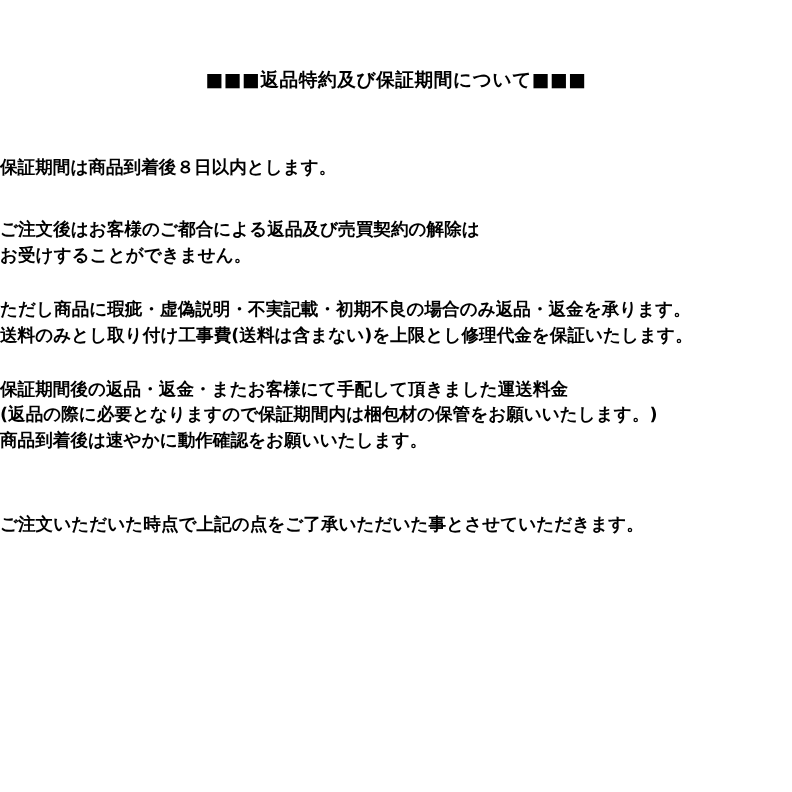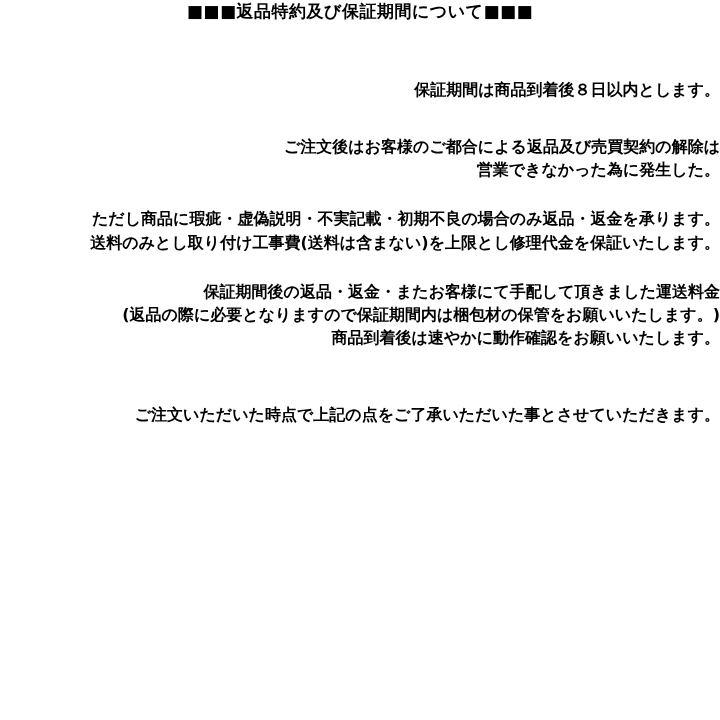--- a/index.html
+++ b/index.html
@@ -14,38 +14,39 @@
     color: #000000;
     overflow: hidden;
   }
   .page {
     width: 720px;
     height: 720px;
     box-sizing: border-box;
     display: flex;
     flex-direction: column;
     align-items: center;
+    padding-top: 62px;
   }
   .title {
     font-size: 17px;
     font-weight: bold;
     letter-spacing: 0.5px;
     text-align: center;
     line-height: 1.4;
     white-space: nowrap;
   }
   .block {
     width: 100%;
     text-align: center;
   }
   .line {
     font-size: 16px;
     font-weight: bold;
     line-height: 1.45;
-    text-align: right;
+    text-align: left;
     white-space: nowrap;
   }
   .gap-1 { height: 54px; }
   .gap-2 { height: 34px; }
   .gap-3 { height: 26px; }
   .gap-4 { height: 26px; }
   .gap-5 { height: 26px; }
   .gap-6 { height: 28px; }
 </style>
 </head>
@@ -58,21 +59,21 @@
   <div class="gap-1"></div>
 
   <div class="block">
     <div class="line">保証期間は商品到着後８日以内とします。</div>
   </div>
 
   <div class="gap-2"></div>
 
   <div class="block">
     <div class="line">ご注文後はお客様のご都合による返品及び売買契約の解除は</div>
-    <div class="line">営業できなかった為に発生した。</div>
+    <div class="line">お受けすることができません。</div>
   </div>
 
   <div class="gap-3"></div>
 
   <div class="block">
     <div class="line">ただし商品に瑕疵・虚偽説明・不実記載・初期不良の場合のみ返品・返金を承ります。</div>
     <div class="line">送料のみとし取り付け工事費(送料は含まない)を上限とし修理代金を保証いたします。</div>
   </div>
 
   <div class="gap-4"></div>

